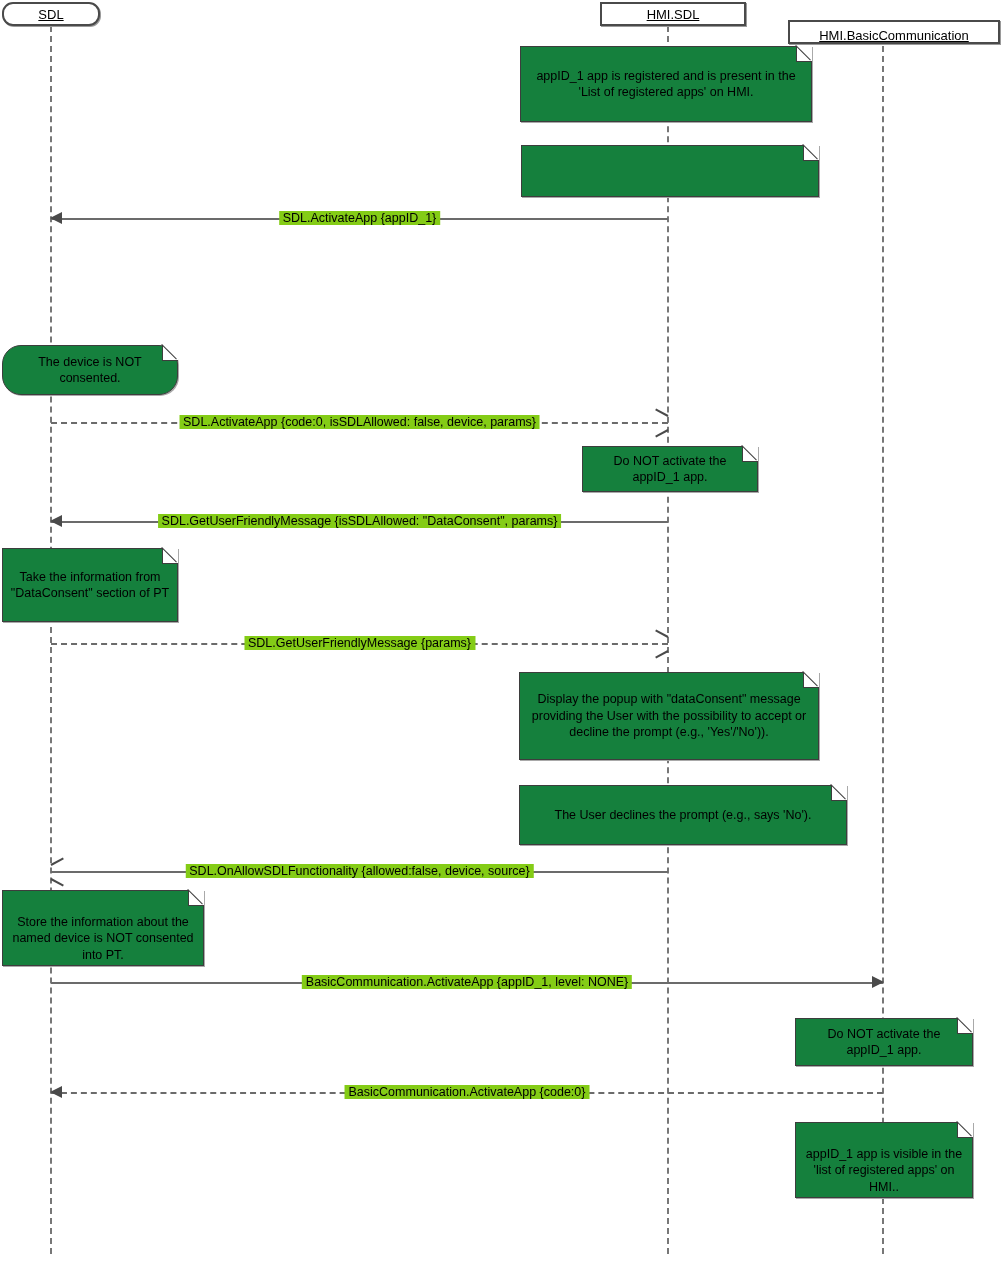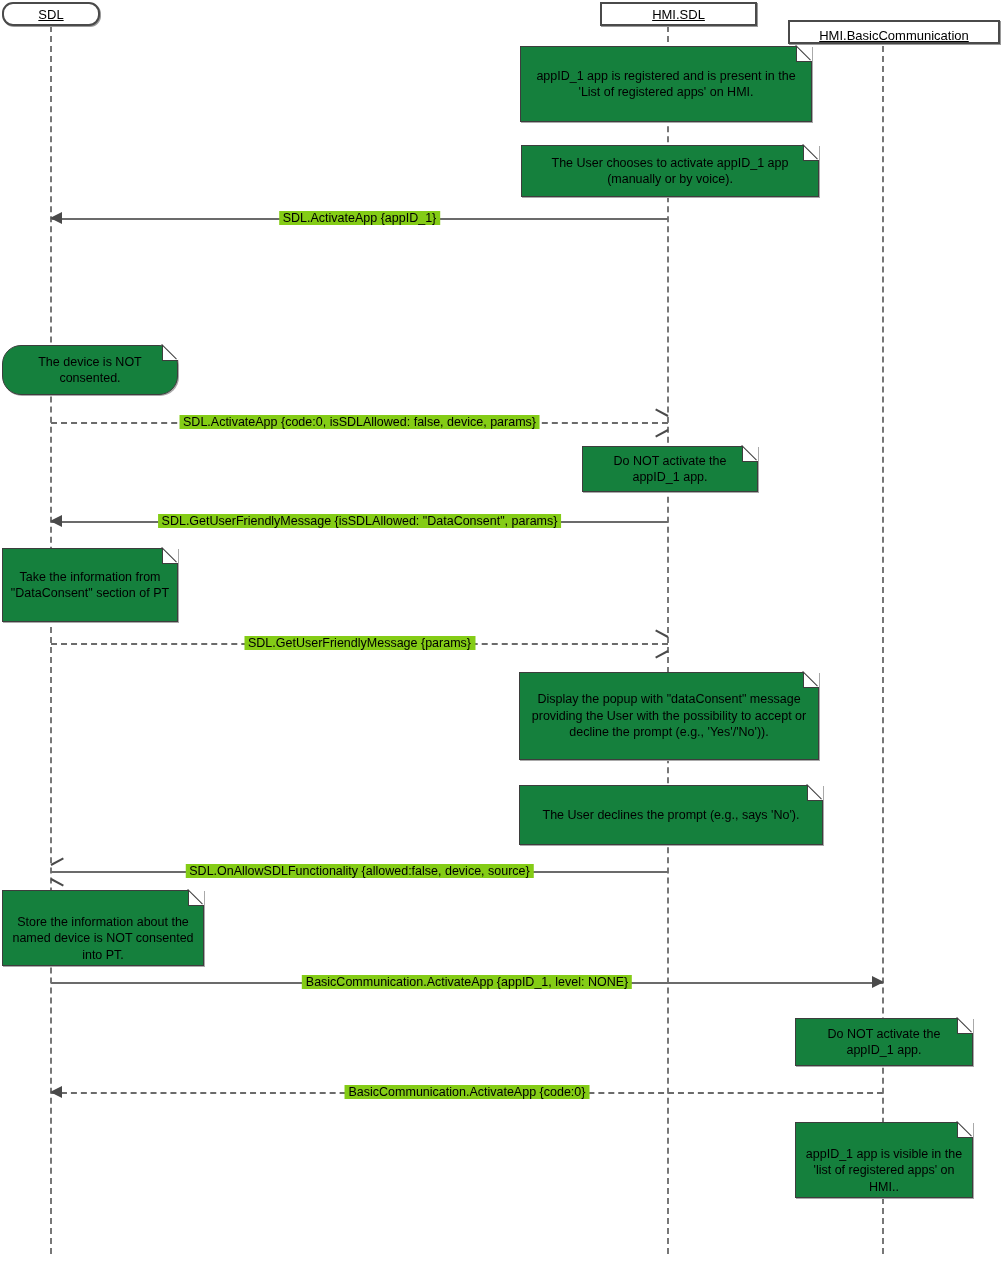--- a/index.html
+++ b/index.html
@@ -207,57 +207,56 @@
     <div class="msg dashed" style="left: 51px; width: 832px; top: 1092px;">
       <div class="line"></div>
       <div class="arrowhead solid-left"></div>
       <div class="label">BasicCommunication.ActivateApp {code:0}</div>
     </div>
     <div class="note" style="left: 520px; top: 46px; width: 292px; height: 76px; border-color: rgb(61, 61, 61);">
       <div class="note-text">appID_1 app is registered and is present in the 'List of registered apps' on HMI.</div>
       <div class="fold"></div>
     </div>
     <div class="note" style="left: 521px; top: 145px; width: 298px; height: 52px; border-color: rgb(61, 61, 61);">
-      <div class="note-text">The User chooses to activate appID_1 app (manually or by voice).</div>
       <div class="fold"></div>
     </div>
     <div class="note" style="left: 2px; top: 345px; width: 176px; height: 50px; border-color: rgb(61, 61, 61); border-radius: 19px;">
       <div class="note-text">The device is NOT consented.</div>
       <div class="fold"></div>
     </div>
     <div class="note" style="left: 582px; top: 446px; width: 176px; height: 46px; border-color: rgb(61, 61, 61);">
       <div class="note-text">Do NOT activate the appID_1 app.</div>
       <div class="fold"></div>
     </div>
     <div class="note" style="left: 2px; top: 548px; width: 176px; height: 74px; border-color: rgb(61, 61, 61);">
       <div class="note-text">Take the information from "DataConsent" section of PT</div>
       <div class="fold"></div>
     </div>
     <div class="note" style="left: 519px; top: 672px; width: 300px; height: 88px; border-color: rgb(61, 61, 61);">
       <div class="note-text">Display the popup with  "dataConsent" message providing the User with the possibility to accept or decline the prompt (e.g., 'Yes'/'No')).</div>
       <div class="fold"></div>
     </div>
-    <div class="note" style="left: 519px; top: 785px; width: 304px; height: 60px; border-color: rgb(61, 61, 61); align-items: center;">
+    <div class="note" style="left: 519px; top: 785px; width: 328px; height: 60px; border-color: rgb(61, 61, 61); align-items: center;">
       <div class="note-text">The User declines the prompt (e.g., says 'No').</div>
       <div class="fold"></div>
     </div>
     <div class="note overflow" style="left: 2px; top: 890px; width: 202px; height: 76px; border-color: rgb(61, 61, 61);">
       <div class="note-text">Store the information about the named device is NOT consented into PT.</div>
       <div class="fold"></div>
     </div>
     <div class="note" style="left: 795px; top: 1018px; width: 178px; height: 48px; border-color: rgb(61, 61, 61);">
       <div class="note-text">Do NOT activate the appID_1 app.</div>
       <div class="fold"></div>
     </div>
     <div class="note overflow" style="left: 795px; top: 1122px; width: 178px; height: 76px; border-color: rgb(61, 61, 61);">
       <div class="note-text">appID_1 app is visible in the 'list of registered apps' on HMI..</div>
       <div class="fold"></div>
     </div>
     <div class="lifeline-head" style="left: 2px; top: 2px; width: 98px; height: 24px; border-radius: 11px;">
       <span>SDL</span>
     </div>
-    <div class="lifeline-head" style="left: 600px; top: 2px; width: 157px; height: 24px;">
+    <div class="lifeline-head" style="left: 600px; top: 2px; width: 146px; height: 24px;">
       <span>HMI.SDL</span>
     </div>
     <div class="lifeline-head" style="left: 788px; top: 20px; width: 212px; height: 24px; align-items: flex-end;">
       <span>HMI.BasicCommunication</span>
     </div>
   </div>
 
 </body></html>

